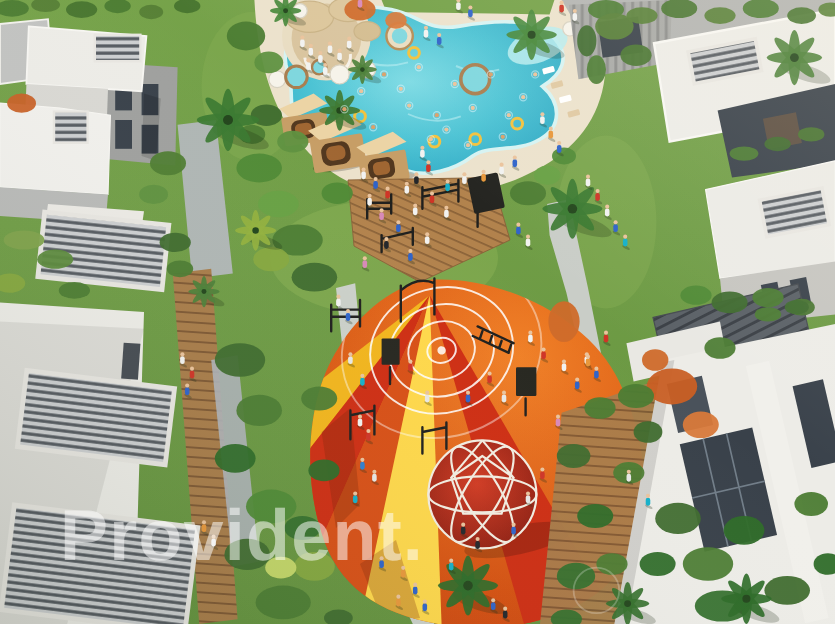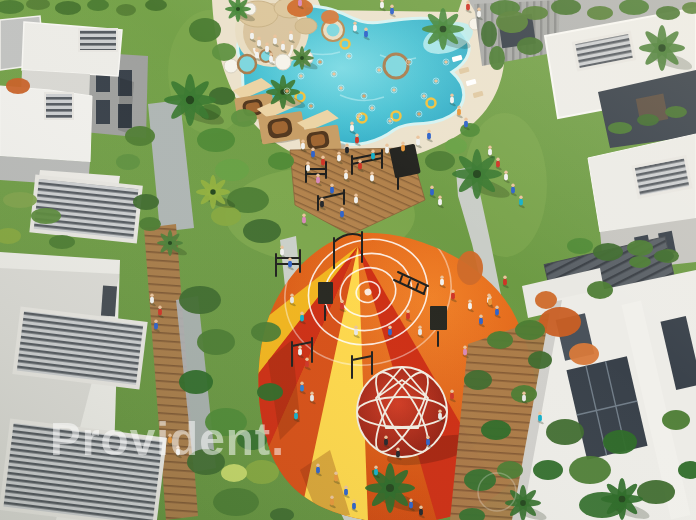--- a/index.html
+++ b/index.html
@@ -1,19 +1,19 @@
 <!DOCTYPE html>
 <html><head>
 <meta charset="utf-8">
 <style>
   html,body{margin:0;padding:0;background:#1b1b1b;}
   .stage{position:relative;width:696px;height:520px;overflow:hidden;
          font-family:"Liberation Sans",sans-serif;background:#6a9440;}
   .stage svg{display:block;}
-  .watermark{position:absolute;left:50px;top:412px;font-size:46px;font-weight:600;
+  .watermark{position:absolute;left:50px;top:412px;font-size:60px;font-weight:600;
              letter-spacing:1px;color:rgba(255,255,255,0.52);white-space:nowrap;
              user-select:none;pointer-events:none;}
 </style>
 </head>
 <body>
 
 <div class="stage">
 <svg width="696" height="520" viewBox="0 0 696 520" xmlns="http://www.w3.org/2000/svg">
   <defs>
     <pattern id="louver" width="6" height="6" patternUnits="userSpaceOnUse">

